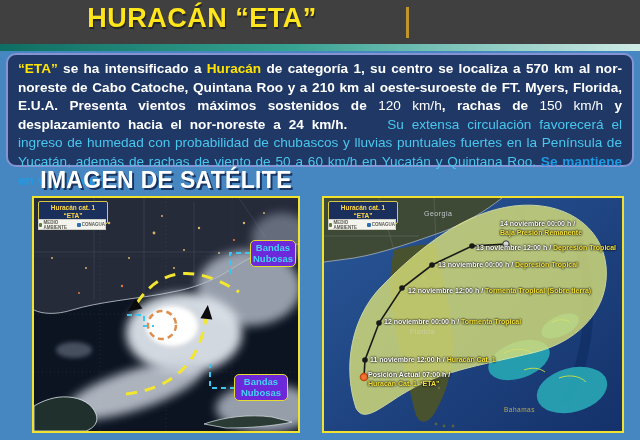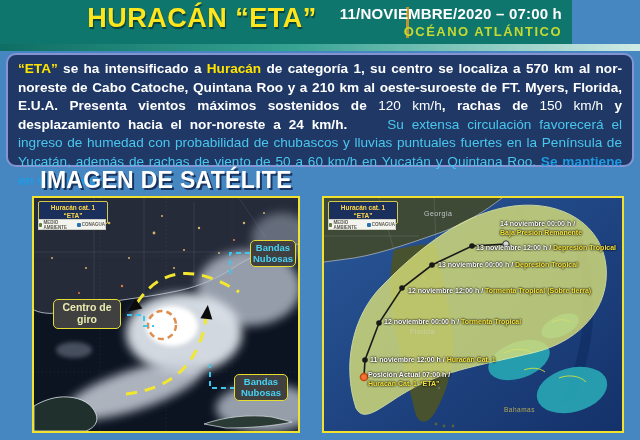--- a/index.html
+++ b/index.html
@@ -1,21 +1,21 @@
 <!DOCTYPE html>
 <html><head>
 <meta charset="utf-8">
 <style>
   html,body{margin:0;padding:0;background:#2b2b2b;}
   .canvas{position:relative;width:640px;height:440px;overflow:hidden;
     background:#4787c1;font-family:"Liberation Sans",sans-serif;
     -webkit-font-smoothing:antialiased;}
 
   
-  .header{position:absolute;left:0;top:0;width:572px;height:44px;background:#0f766e;}
+  .header{position:absolute;left:0;top:0;width:640px;height:44px;background:#404040;}
   .header-title{position:absolute;left:0;top:3px;width:404px;text-align:center;
     color:#ffe51c;font-size:27px;font-weight:800;letter-spacing:.5px;
     text-shadow:1px 2px 1px rgba(0,0,0,.45);}
   .header-divider{position:absolute;left:406px;top:7px;width:3px;height:31px;background:#c0952d;}
   .header-right{position:absolute;right:10px;top:5px;text-align:right;}
   .header-date{color:#ffffff;font-size:15px;font-weight:800;letter-spacing:.2px;}
   .header-region{color:#c6d930;font-size:13px;font-weight:700;letter-spacing:1.5px;margin-top:2px;}
   .teal-strip{position:absolute;left:0;top:44px;width:640px;height:7px;
     background:linear-gradient(90deg,#0f6e63,#35a292 45%,#cfeae5 100%);}
 
@@ -48,45 +48,41 @@
   .badge-line{color:#ffd84a;font-size:6.5px;font-weight:800;line-height:1.3;}
   .logos{position:absolute;left:4px;top:21px;width:68px;height:11px;background:#f4f4ef;
     border:1px solid #cfcfc6;box-sizing:border-box;display:flex;align-items:center;
     justify-content:space-evenly;}
   .logo-item{display:flex;align-items:center;gap:1px;color:#5a5a52;font-size:4.5px;font-weight:700;}
   .logo-mark{width:4px;height:4px;border-radius:1px;display:inline-block;}
   .logo-mark.green{background:#5a7a3a;}
   .logo-mark.blue{background:#2a6fb0;}
 
   
-  .callout{position:absolute;background:#404040;border:1.5px solid #e4dc2f;border-radius:5px;
+  .callout{position:absolute;background:#6d28d9;border:1.5px solid #e4dc2f;border-radius:5px;
     font-weight:700;text-align:center;line-height:1.12;padding:2px 2px;box-sizing:border-box;}
   .callout.cyan{color:#46d2f5;font-size:9.5px;}
   .callout.pale{color:#e9edb0;font-size:10.5px;}
 
   
   .tl{position:absolute;font-size:7px;font-weight:800;color:#ffffff;white-space:nowrap;
     text-shadow:0 0 2px #000,0 0 2px #000;line-height:1.35;}
   .tl .st{color:#f4e23c;}
   .map-label{position:absolute;font-size:7px;font-weight:400;color:#d5dbe2;opacity:.85;
     letter-spacing:.5px;}
   .map-label.bah{color:#d8c04a;opacity:.8;font-size:6.5px;}
 </style>
 </head>
 <body>
 
 <div class="canvas">
 
   <div class="header">
     <div class="header-title">HURACÁN “ETA”</div>
     <div class="header-divider"></div>
-    <div class="header-right">
-      <div class="header-date">11/NOVIEMBRE/2020 – 07:00 h</div>
-      <div class="header-region">OCÉANO ATLÁNTICO</div>
-    </div>
   </div>
   <div class="teal-strip"></div>
 
   <div class="bulletin">
     <span class="hl-yellow">“ETA”</span><span> se ha intensificado a </span><span class="hl-yellow">Huracán</span><span> de categoría 1, su centro se localiza a 570 km al nor-noreste de Cabo Catoche, Quintana Roo y a 210 km al oeste-suroeste de FT. Myers, Florida, E.U.A. Presenta vientos máximos sostenidos de </span><span class="hl-bold">120 km/h</span><span>, rachas de </span><span class="hl-bold">150 km/h</span><span> y desplazamiento hacia el nor-noreste a 24 km/h. </span><span class="hl-cyan">Su extensa circulación favorecerá el ingreso de humedad con probabilidad de chubascos y lluvias puntuales fuertes en la Península de Yucatán, además de rachas de viento de 50 a 60 km/h en Yucatán y Quintana Roo.</span><span class="hl-watch"> Se mantiene en vigilancia.</span>
   </div>
 
   <div class="sec-title left">IMAGEN DE SATÉLITE</div>
 
   <div class="figure sat">
@@ -167,21 +163,20 @@
       <span class="logo-item">
           <span class="logo-mark green"></span>
           <span>MEDIO AMBIENTE</span>
         </span>
       <span class="logo-item">
           <span class="logo-mark blue"></span>
           <span>CONAGUA</span>
         </span>
     </div>
     <div class="callout cyan" style="left:216px;top:42px;width:46px;">Bandas Nubosas</div>
-    <div class="callout pale" style="left:19px;top:101px;width:68px;">Centro de giro</div>
     <div class="callout cyan" style="left:200px;top:176px;width:54px;">Bandas Nubosas</div>
   </div>
 
   <div class="figure traj">
     <svg width="298" height="233" viewBox="0 0 298 233">
       <defs>
         <linearGradient id="og" x1="0" y1="0" x2="1" y2="1">
           <stop offset="0" stop-color="#2a5899"></stop>
             <stop offset="1" stop-color="#14316a"></stop>
         </linearGradient>

